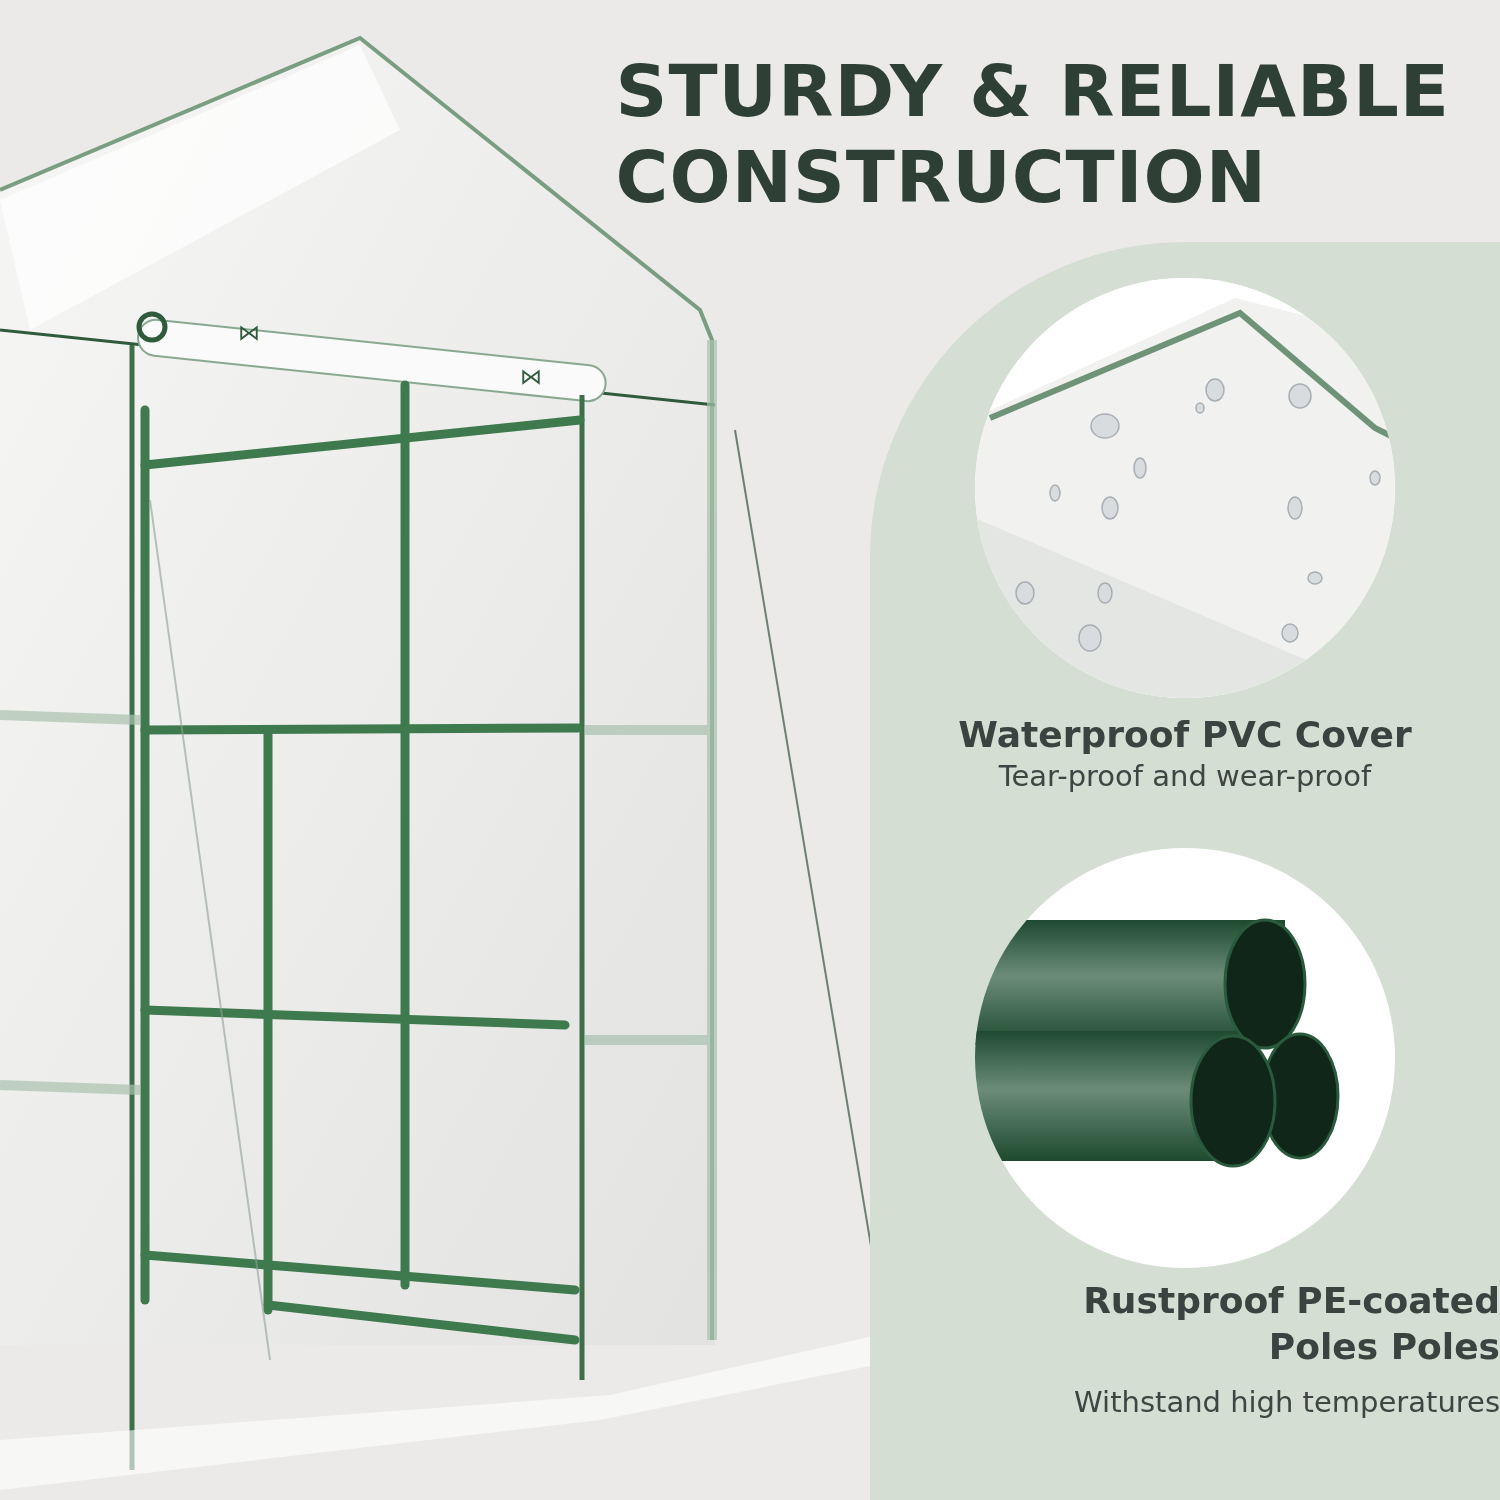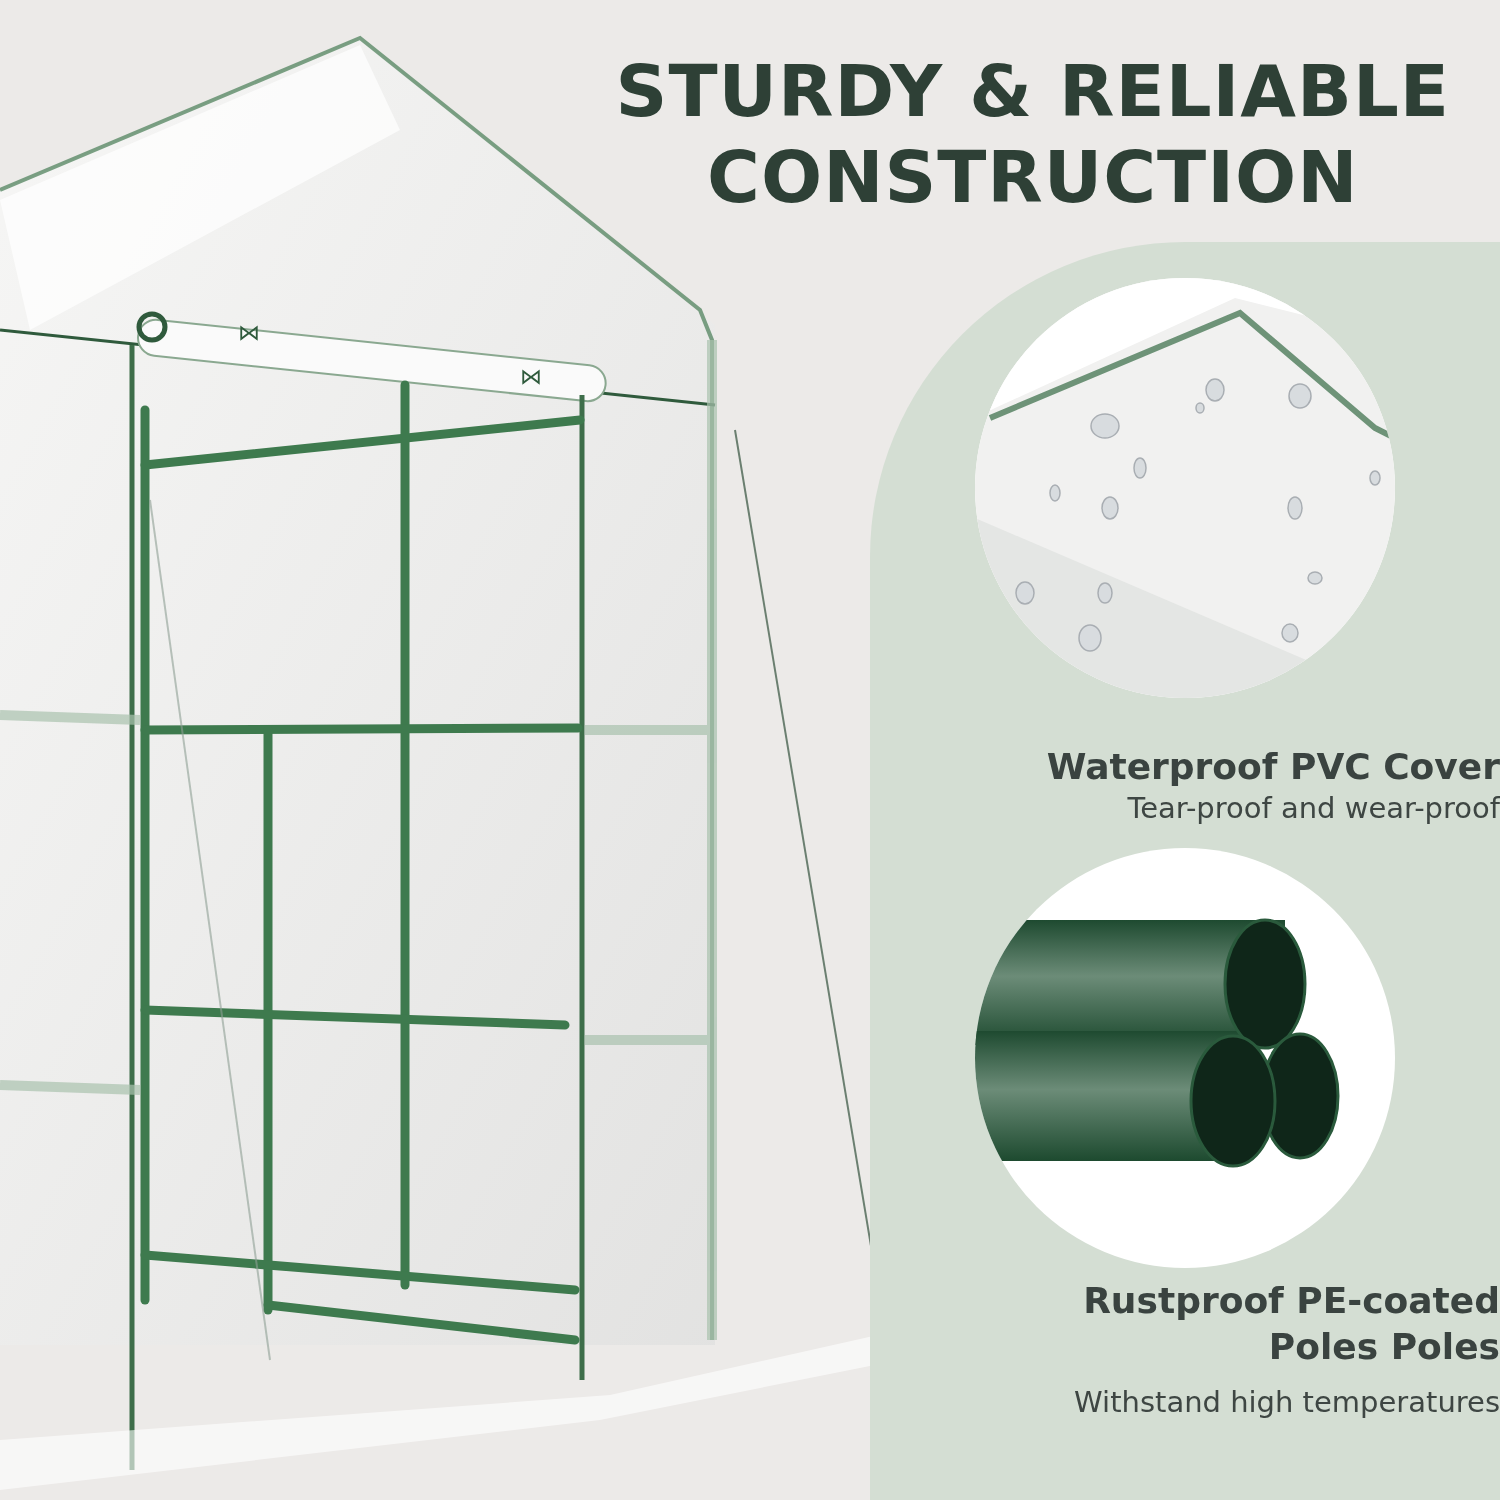--- a/index.html
+++ b/index.html
@@ -7,21 +7,21 @@
       width: 1500px; height: 1500px; overflow: hidden;
       background: #ECEAE8;
       position: relative;
       font-family: "Liberation Sans", sans-serif;
     }
     .greenhouse {
       position: absolute; left: 0; top: 0; width: 900px; height: 1500px;
     }
     .title {
       position: absolute; right: 50px; top: 48px;
-      text-align: center;
+      text-align: left;
       color: #2E4036;
       font-family: "DejaVu Sans", sans-serif;
       font-weight: bold;
       font-size: 72px;
       line-height: 86px;
       letter-spacing: 1px;
     }
     .panel {
       position: absolute; left: 870px; top: 242px; width: 630px; height: 1258px;
       background: #D4DED3;
@@ -119,21 +119,21 @@
         <ellipse cx="130" cy="315" rx="7" ry="10"></ellipse>
       <ellipse cx="115" cy="360" rx="11" ry="13"></ellipse>
         <ellipse cx="315" cy="355" rx="8" ry="9"></ellipse>
       <ellipse cx="225" cy="130" rx="4" ry="5"></ellipse>
         <ellipse cx="80" cy="215" rx="5" ry="8"></ellipse>
       <ellipse cx="400" cy="200" rx="5" ry="7"></ellipse>
         <ellipse cx="340" cy="300" rx="7" ry="6"></ellipse>
     </g>
   </svg>
 </div>
-<div class="feature" style="top:744px;text-align:right;">
+<div class="feature" style="top:712px;">
   <div class="f-title">Waterproof PVC Cover</div>
   <div class="f-desc">Tear-proof and wear-proof</div>
 </div>
 
 <div class="circle" style="left:975px; top:848px;">
   <svg width="420" height="420" viewBox="0 0 420 420">
     <defs>
       <linearGradient id="pipe" x1="0" y1="0" x2="0" y2="1">
         <stop offset="0" stop-color="#1E4A30"></stop>
         <stop offset="0.45" stop-color="#6C8C78"></stop>

